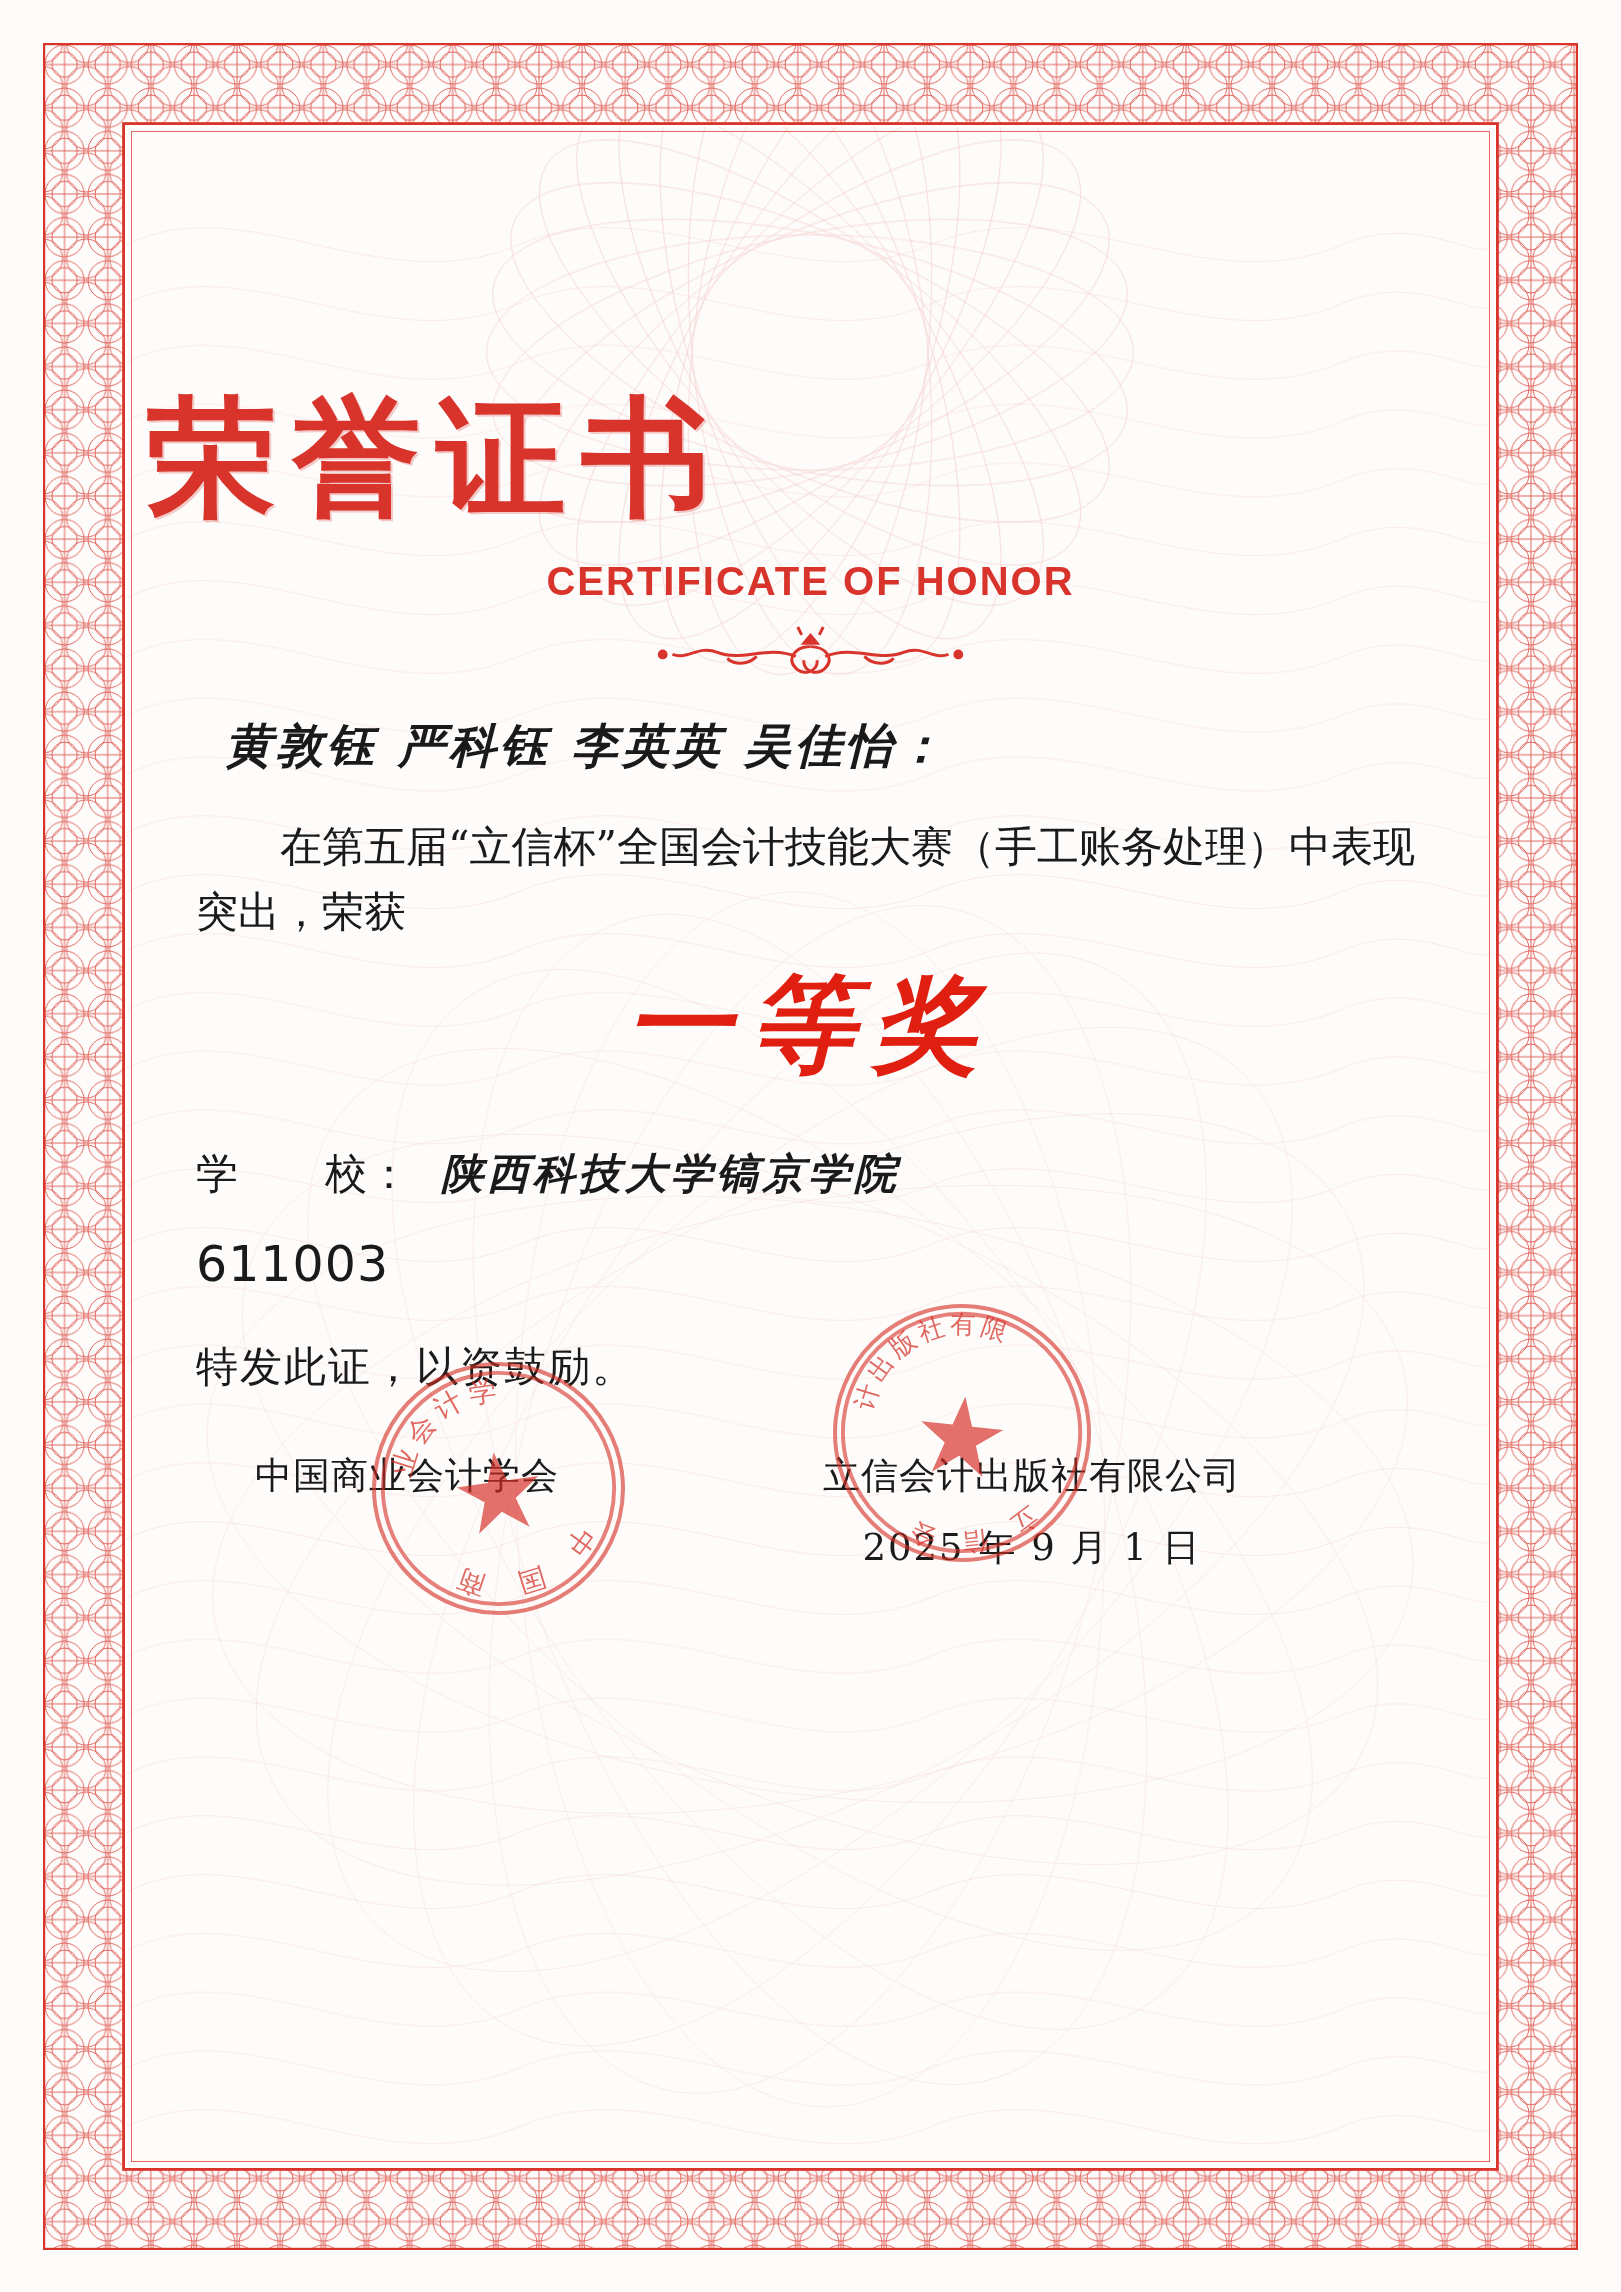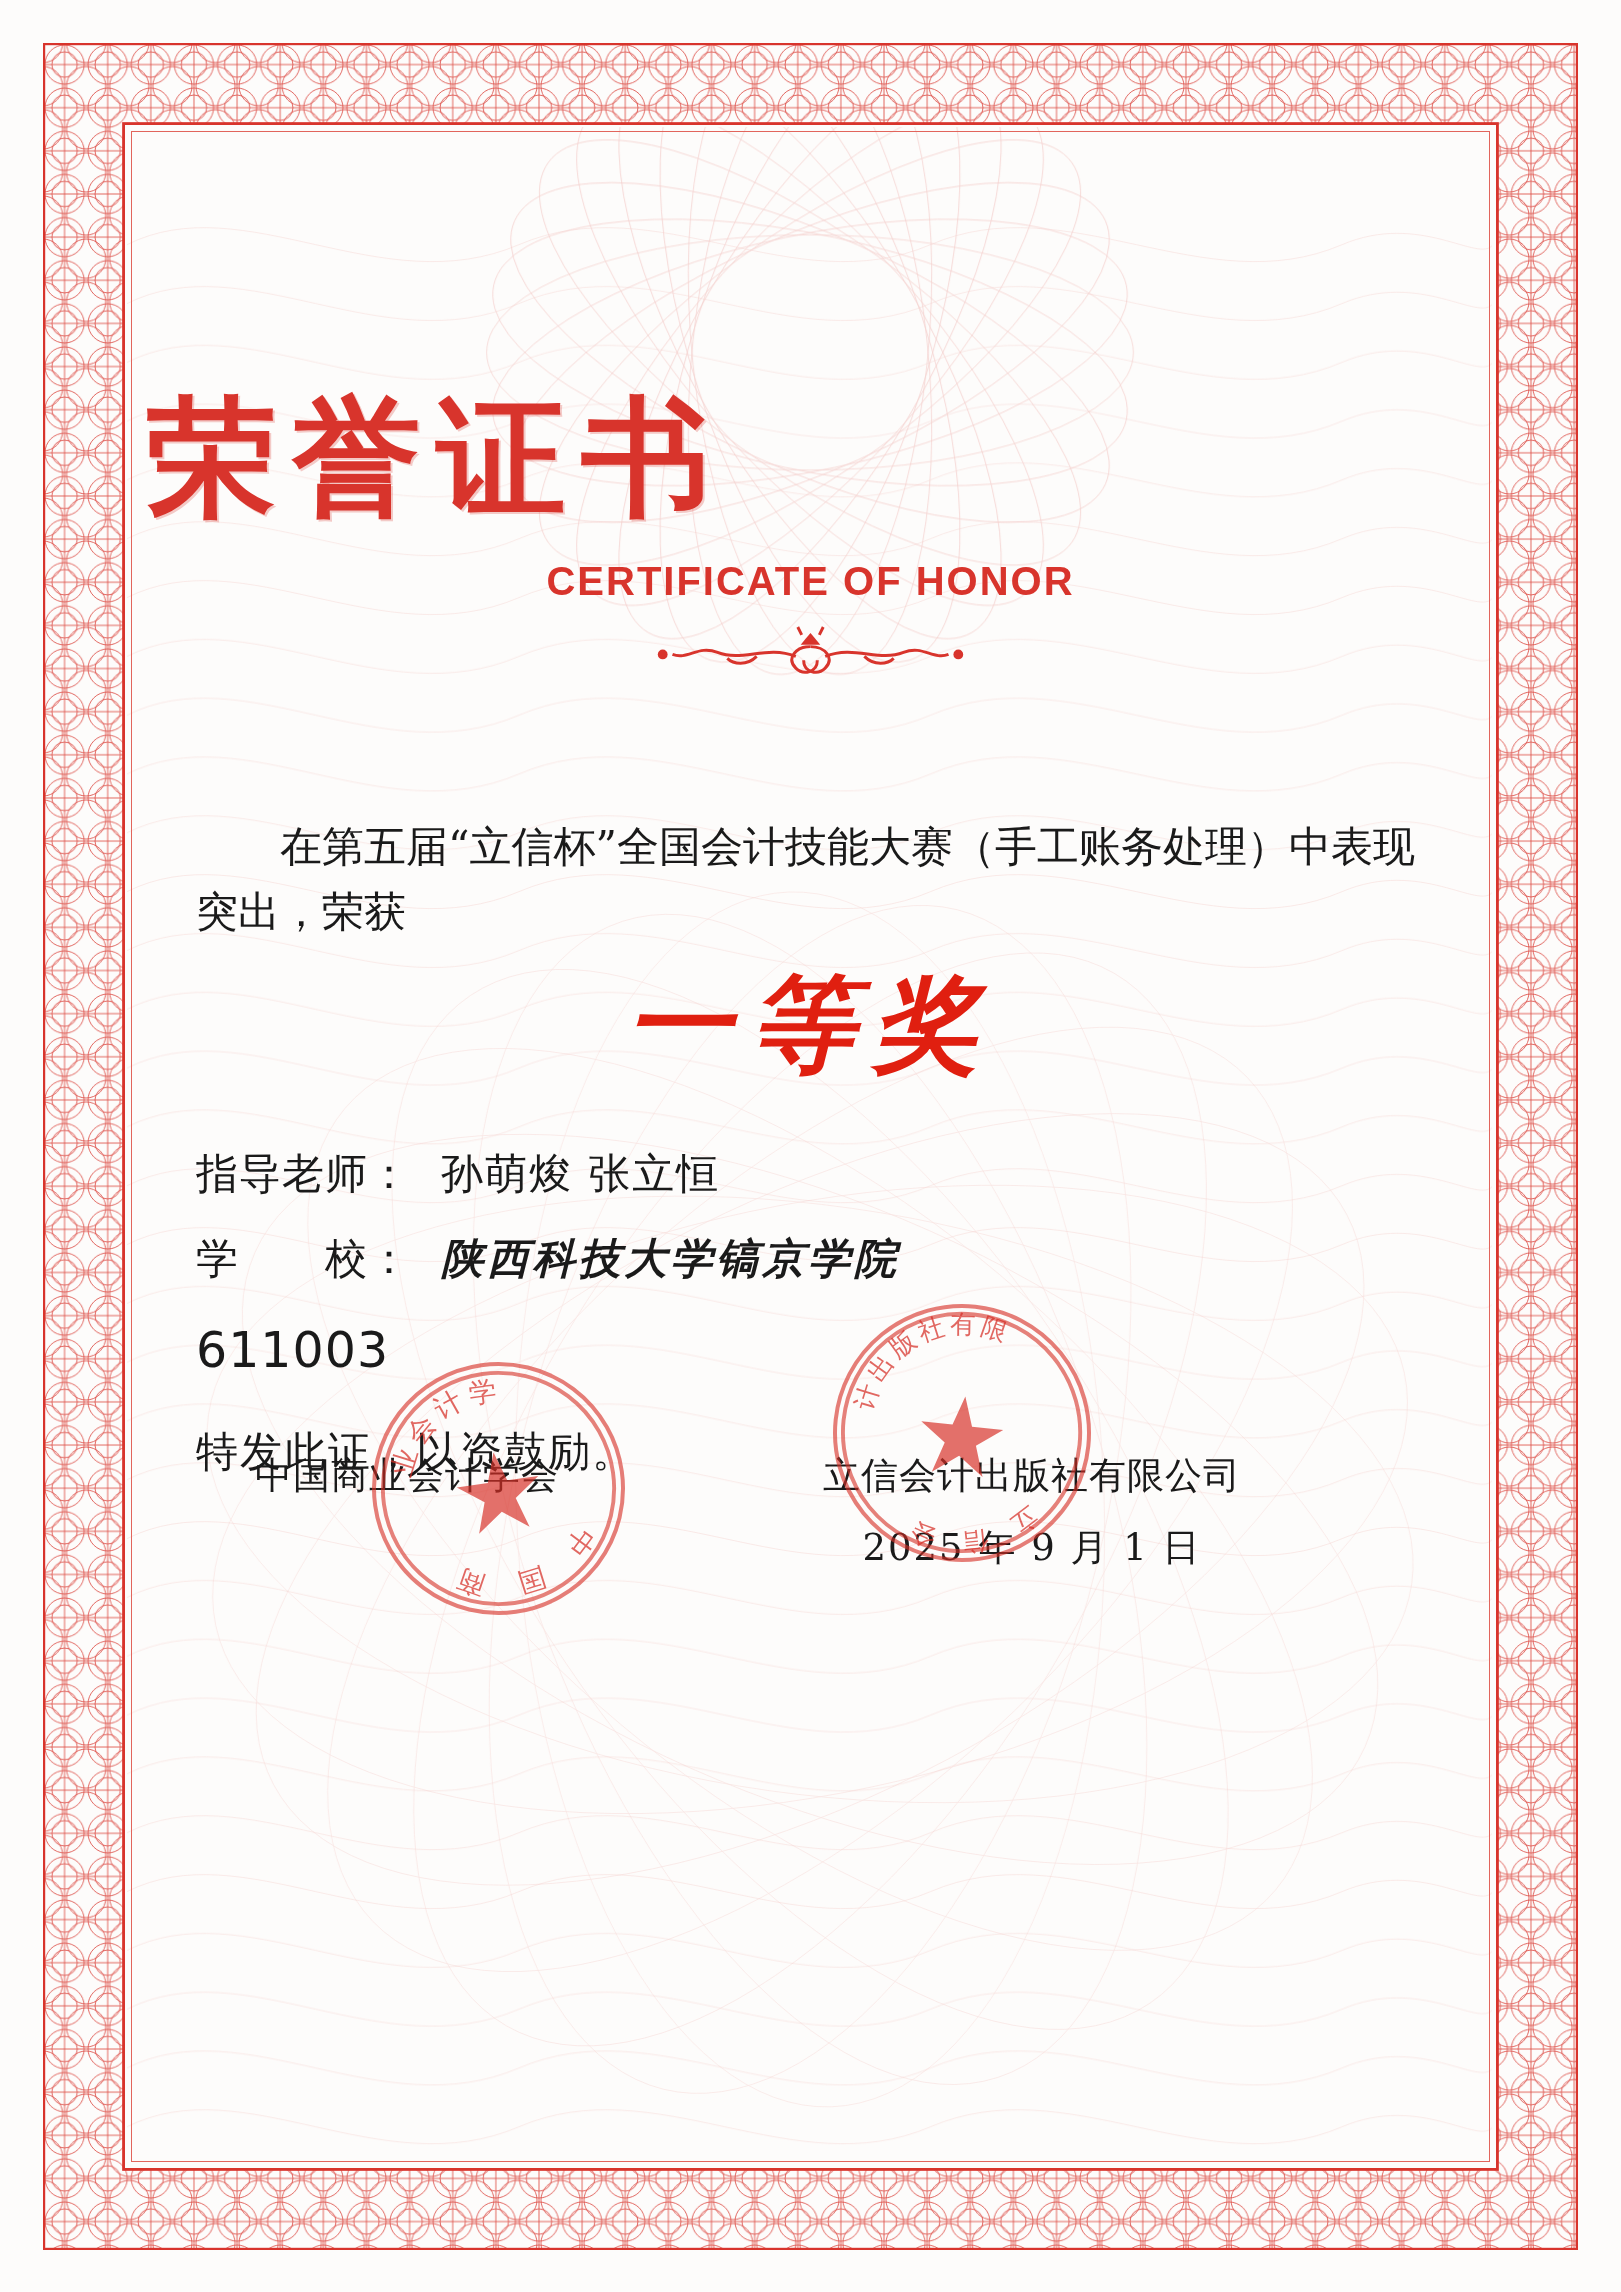--- a/index.html
+++ b/index.html
@@ -369,30 +369,27 @@
           <path d="M150,40 C120,28 96,46 70,36 C50,28 40,44 24,38"></path>
           <path d="M180,40 C210,28 234,46 260,36 C280,28 290,44 306,38"></path>
           <path d="M110,40 C100,50 86,48 80,42"></path>
           <path d="M220,40 C230,50 244,48 250,42"></path>
         </g>
         <circle cx="14" cy="38" r="5" fill="#d8342c"></circle>
         <circle cx="316" cy="38" r="5" fill="#d8342c"></circle>
       </svg>
     </div>
 
+    <div class="recipients">黄敦钰 严科钰 李英英 吴佳怡：</div>
 
     <div class="body-text">在第五届“立信杯”全国会计技能大赛（手工账务处理）中表现突出，荣获</div>
 
     <div class="award">一等奖</div>
 
     <div class="details">
-      <div class="detail-row">
-        <span class="detail-label">指导老师：</span>
-        <span class="detail-value">孙萌焌 张立恒</span>
-      </div>
       <div class="detail-row">
         <span class="detail-label spaced">学　　校：</span>
         <span class="detail-value school">陕西科技大学镐京学院</span>
       </div>
       <div class="detail-row">
         <span class="detail-value number">611003</span>
       </div>
       <div class="closing">特发此证，以资鼓励。</div>
     </div>
 

